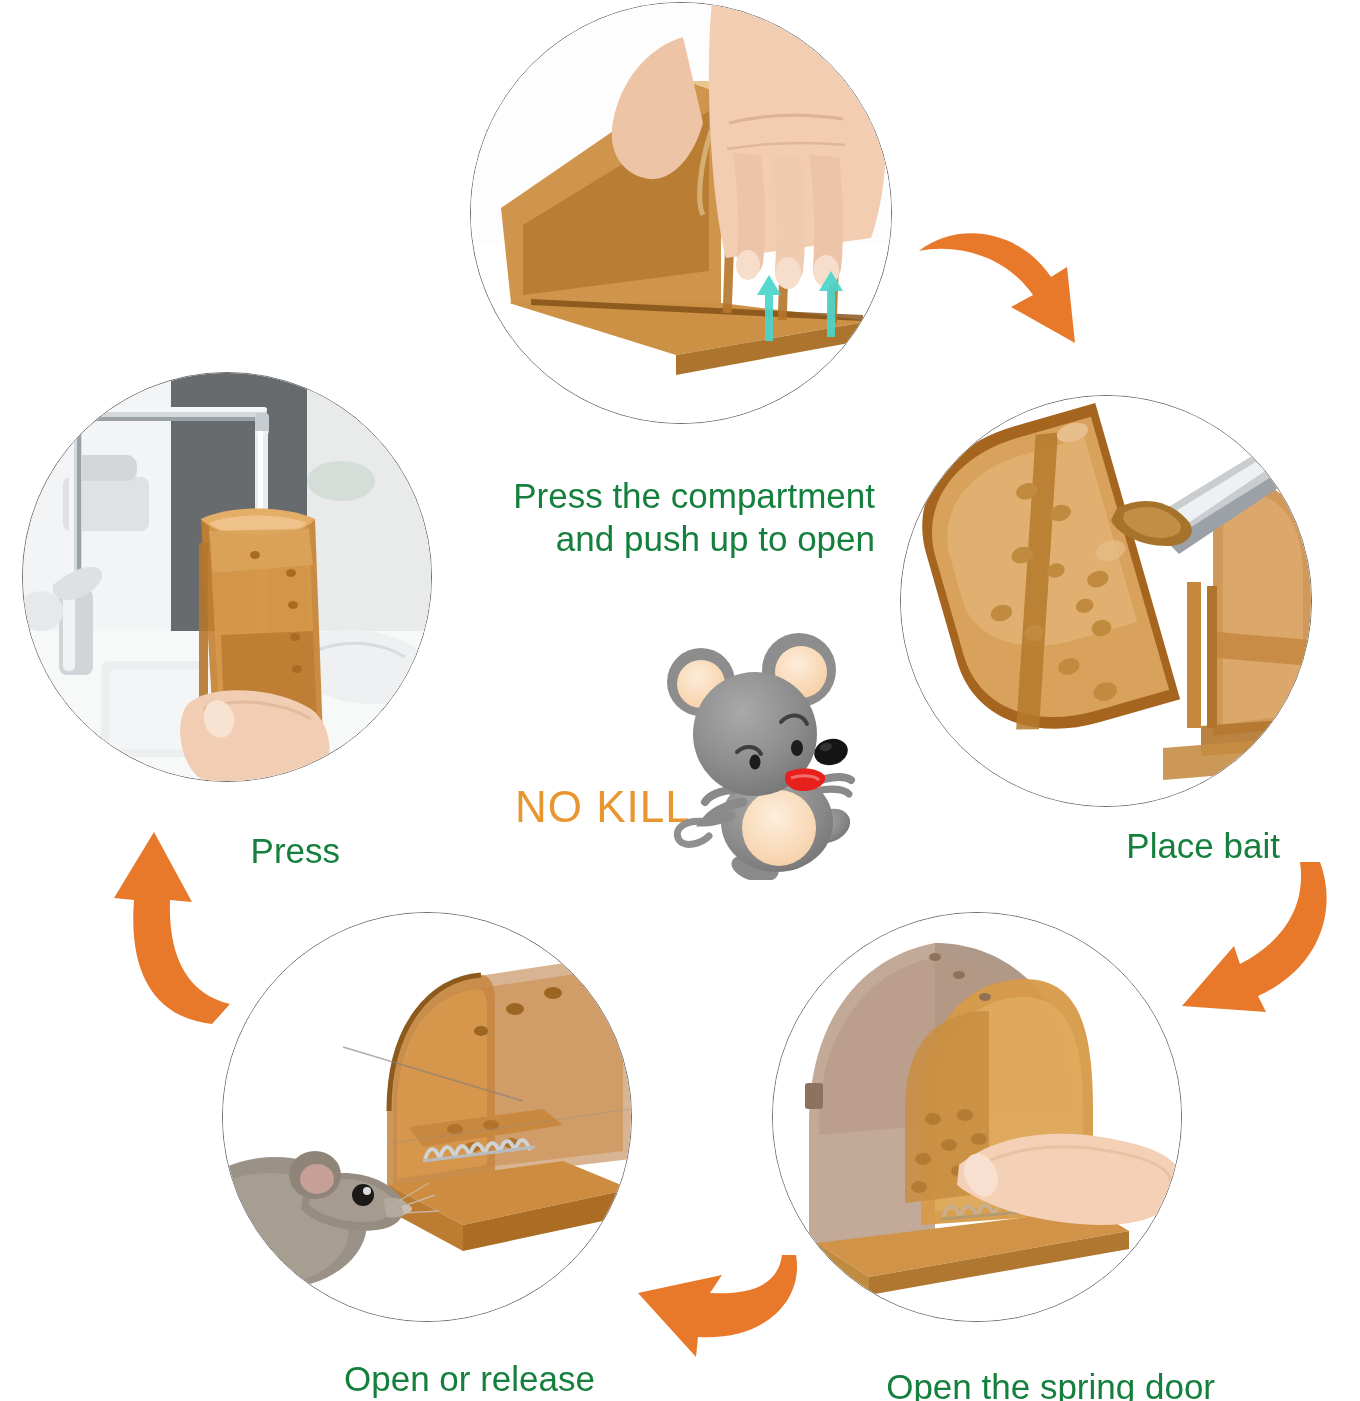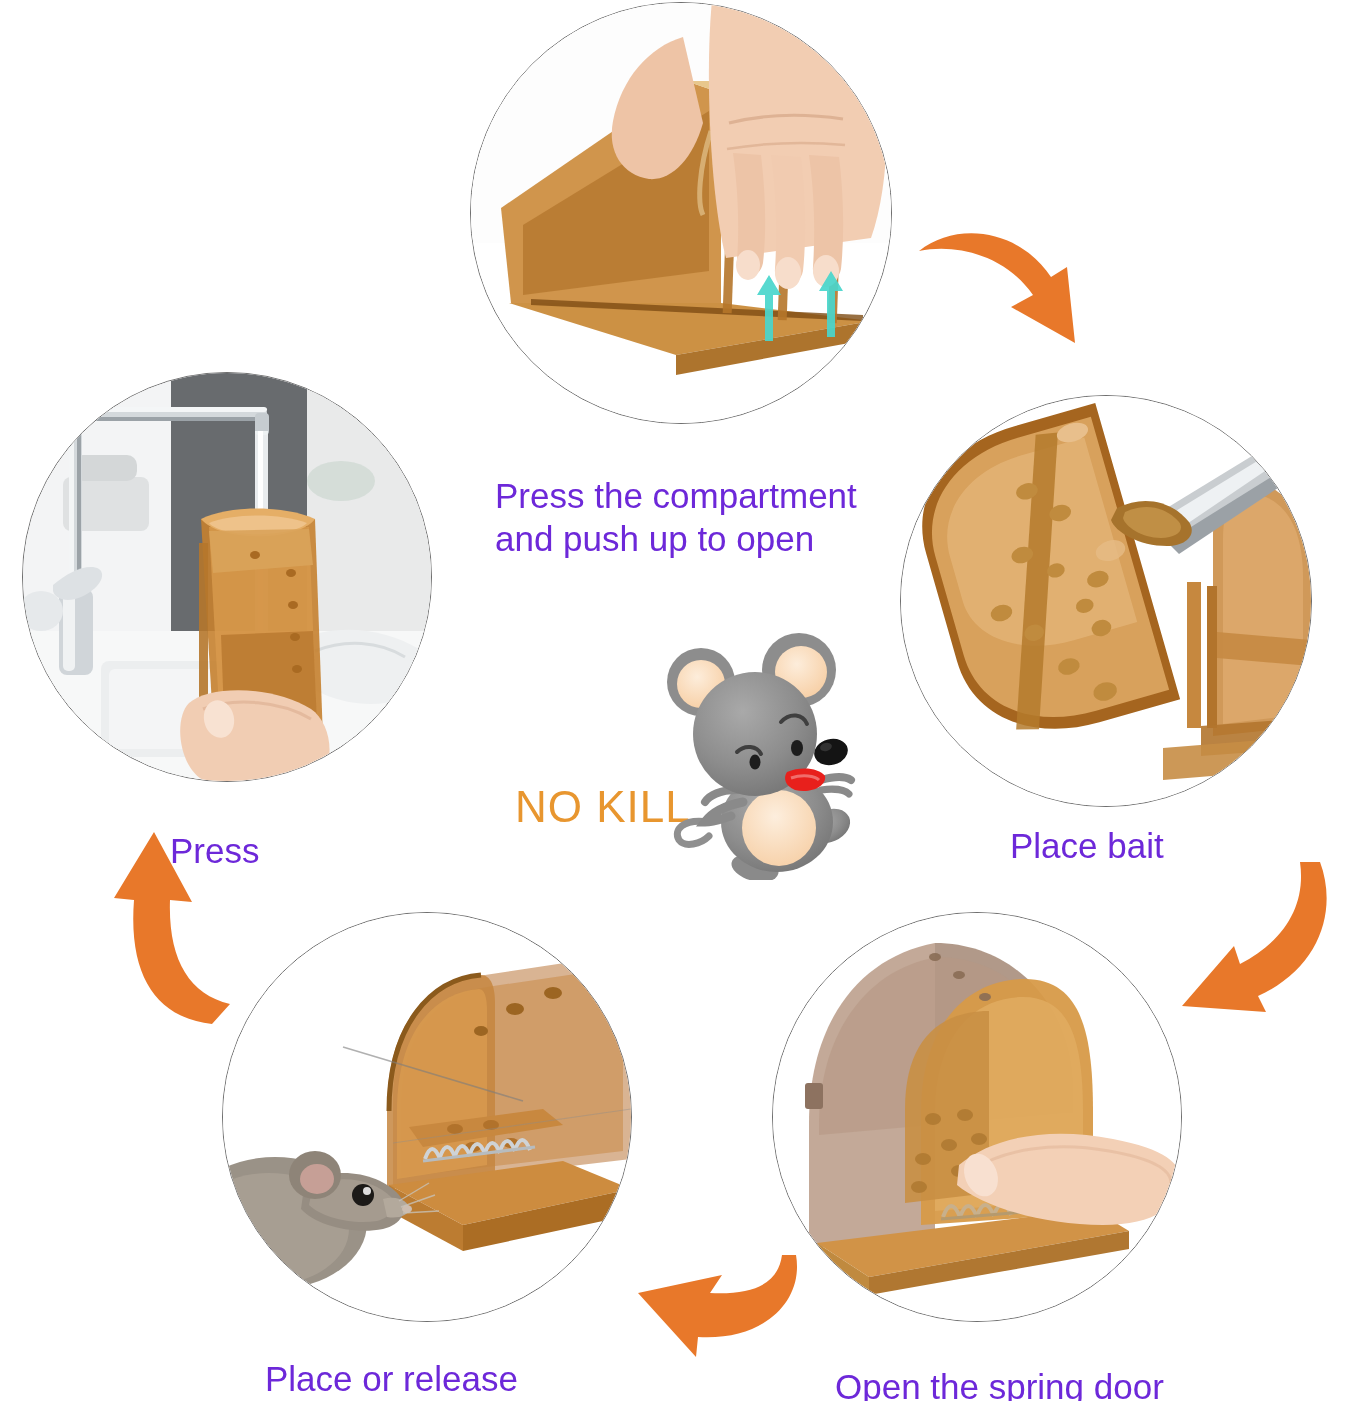--- a/index.html
+++ b/index.html
@@ -27,24 +27,24 @@
     background: #ffffff;
   }
   .panel .scene {
     position: absolute;
     inset: 0;
   }
 
   
   .caption {
     position: absolute;
-    color: #6d28d9;
+    color: #15803d;
     font-size: 35px;
     line-height: 1.22;
-    text-align: left;
+    text-align: right;
     white-space: pre-line;
     font-family: "Liberation Sans", sans-serif;
   }
 
   
   #center-block {
     position: absolute;
     left: 505px;
     top: 630px;
     width: 390px;
@@ -339,21 +339,21 @@
           <line x1="180" y1="300" x2="216" y2="298"></line>
           <line x1="176" y1="288" x2="206" y2="270"></line>
         </g>
 
         <path d="M42 366 C 48 384, 66 392, 80 386 C 88 382, 86 370, 76 364 Z" fill="#cfc4b6"></path>
         <path d="M22 372 C 28 392, 46 400, 58 392 C 66 386, 62 374, 52 370 Z" fill="#c6bbab"></path>
       </g>
     </svg>
   </div>
 
-  <div class="caption" style="left:265px; top:1358px; width:330px;">Place or release</div>
+  <div class="caption" style="left:265px; top:1358px; width:330px;">Open or release</div>
 
   <svg class="arrow" style="left:88px; top:828px; width:165px; height:200px;" viewBox="0 0 165 200">
     <path d="M124 196 C 70 190, 40 150, 46 72 L 26 70 L 66 4 L 104 74 L 82 72 C 80 130, 100 166, 142 176 Z" fill="#e8782a"></path>
   </svg>
 
   <div class="panel" style="left:22px; top:372px; width:408px; height:408px;">
     <svg class="scene" viewBox="0 0 408 408">
       <rect x="0" y="0" width="408" height="408" fill="#f3f4f5"></rect>
 
       <rect x="148" y="0" width="136" height="300" fill="#686b6e"></rect>

